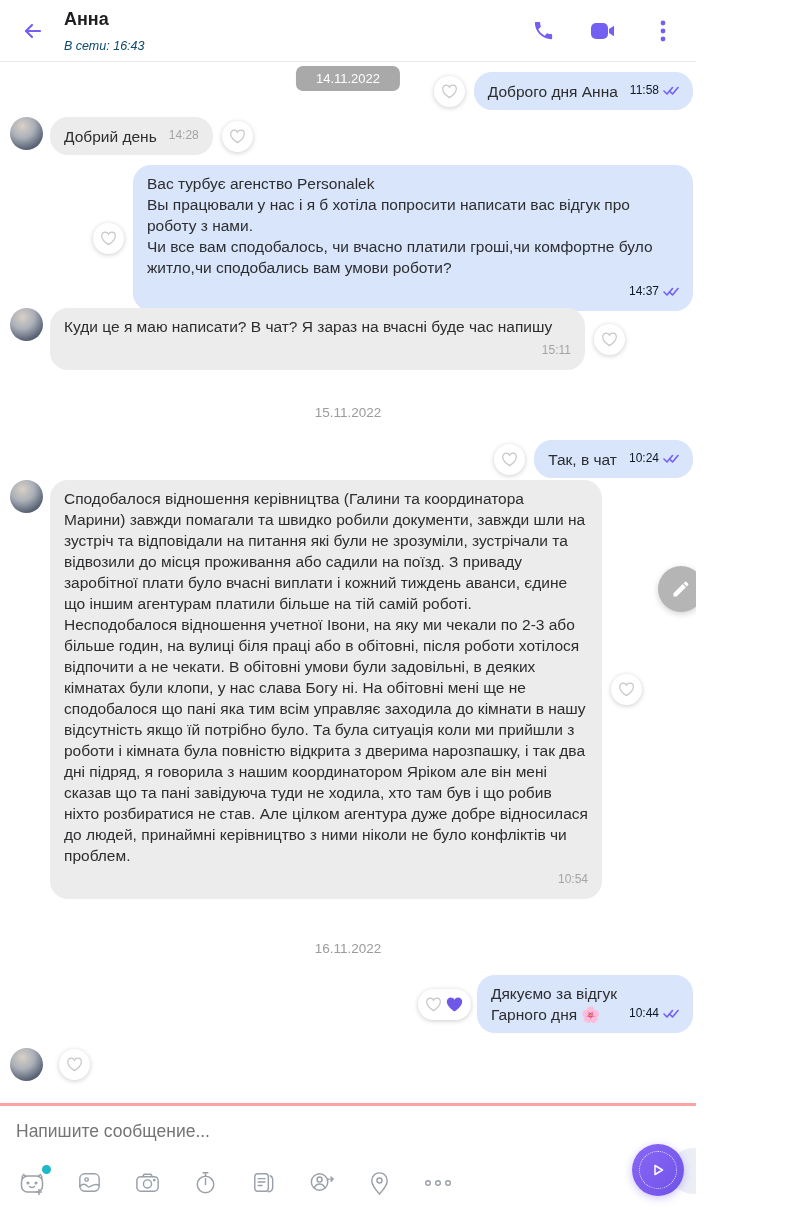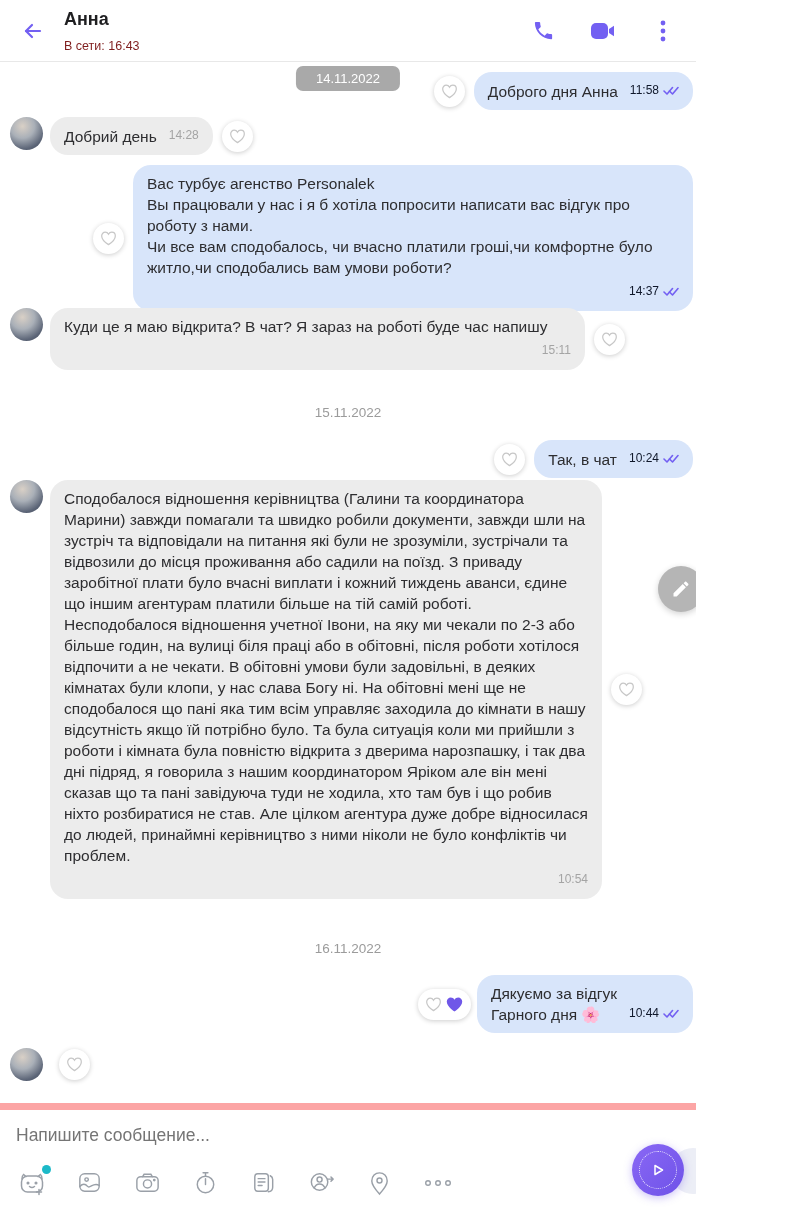--- a/index.html
+++ b/index.html
@@ -6,21 +6,21 @@
   html,body { margin:0; padding:0; }
   body { width:800px; height:1210px; font-family:"Liberation Sans", sans-serif; background:#fff; overflow:hidden; }
   .app { position:relative; width:696px; height:1210px; background:#fff; overflow:hidden; }
 
   
   .header { position:absolute; top:0; left:0; right:0; height:62px; background:#fff;
             border-bottom:1px solid #e8e8e8; display:flex; align-items:center; z-index:10; }
   .back-btn { margin-left:16px; width:34px; height:34px; display:flex; align-items:center; justify-content:center; cursor:pointer; }
   .title-block { margin-left:14px; display:flex; flex-direction:column; }
   .contact-name { font-size:18px; font-weight:bold; color:#1f1f21; line-height:20px; }
-  .contact-status { font-size:12.5px; color:#7f1d1d; margin-top:10px; }
+  .contact-status { font-size:12.5px; color:#0c4a6e; margin-top:10px;font-style:italic; }
   .header-actions { margin-left:auto; display:flex; align-items:center; gap:30px; margin-right:18px; }
   .hicon { width:30px; height:30px; display:flex; align-items:center; justify-content:center; cursor:pointer; }
 
   
   .chat { position:absolute; top:62px; left:0; right:0; height:1041px; background:#fff; }
   .row { position:absolute; left:0; right:0; display:flex; align-items:flex-start; }
   .row.out { justify-content:flex-end; padding-right:3px; }
   .row.in  { justify-content:flex-start; }
 
   .date-chip { position:absolute; left:50%; transform:translateX(-50%); background:#a9a9a9; color:#fff;
@@ -47,21 +47,21 @@
   .like-btn.left { margin-right:9px; }
   .like-btn.right { margin-left:9px; }
   .reaction-pill { height:31px; border-radius:16px; background:#fff; align-self:center; margin-right:6px;
                    box-shadow:0 1px 5px rgba(0,0,0,.20); display:flex; align-items:center; padding:0 7px; gap:3px; cursor:pointer; }
 
   .edit-fab { position:absolute; top:504px; right:-8px; width:46px; height:46px; border-radius:50%;
               background:#b5b5b5; display:flex; align-items:center; justify-content:center;
               box-shadow:0 2px 6px rgba(0,0,0,.18); cursor:pointer; }
 
   
-  .composer { position:absolute; left:0; right:0; bottom:0; height:107px; background:#fff; border-top:7px solid #fca5a5; }
+  .composer { position:absolute; left:0; right:0; bottom:0; height:107px; background:#fff; border-top:3px solid #fca5a5; }
   .composer-input { position:absolute; left:14px; top:14px; right:90px; font-size:17.5px; color:#b9bfc7;
                     border:none; outline:none; background:transparent; font-family:"Liberation Sans", sans-serif; }
   .toolbar { position:absolute; left:16px; bottom:12px; display:flex; align-items:center; gap:27px; }
   .ticon { width:31px; height:31px; position:relative; display:flex; align-items:center; justify-content:center; cursor:pointer; }
   .badge-dot { position:absolute; top:-2px; right:-4px; width:9px; height:9px; border-radius:50%; background:#1cb9c8; }
   .voice-fab { position:absolute; right:12px; bottom:14px; width:52px; height:52px; border-radius:50%;
                background:linear-gradient(135deg,#8a68f5 0%,#6e52e8 100%); display:flex; align-items:center; justify-content:center;
                box-shadow:0 2px 8px rgba(110,82,232,.35); cursor:pointer; }
   .voice-ring { position:absolute; width:38px; height:38px; border-radius:50%; border:1.6px dotted rgba(255,255,255,.85); }
   .edge-circle { position:absolute; right:-20px; bottom:16px; width:46px; height:46px; border-radius:50%; background:#eceef6; }
@@ -175,21 +175,21 @@
                 <path d="M6.5 5l3 3L15 1.5"></path>
               </svg>
           </span>
         </span>
       </div>
     </div>
 
     <div class="row in" style="top:246px">
       <div class="avatar"></div>
       <div class="bubble block-meta w535">
-        <span class="msg-text">Куди це я маю відкрита? В чат? Я зараз на роботі буде час напишу</span>
+        <span class="msg-text">Куди це я маю написати? В чат? Я зараз на вчасні буде час напишу</span>
         <span class="meta">15:11</span>
       </div>
       <div class="like-btn right">
         <span>
           <svg width="17" height="15" viewBox="0 0 24 22" fill="none" stroke="#c7c7c7" stroke-width="1.8">
               <path d="M12 20S2 13.6 2 7.3C2 4 4.5 1.8 7.2 1.8c2 0 3.8 1.1 4.8 2.9 1-1.8 2.8-2.9 4.8-2.9C19.5 1.8 22 4 22 7.3 22 13.6 12 20 12 20z"></path>
             </svg>
         </span>
       </div>
     </div>

